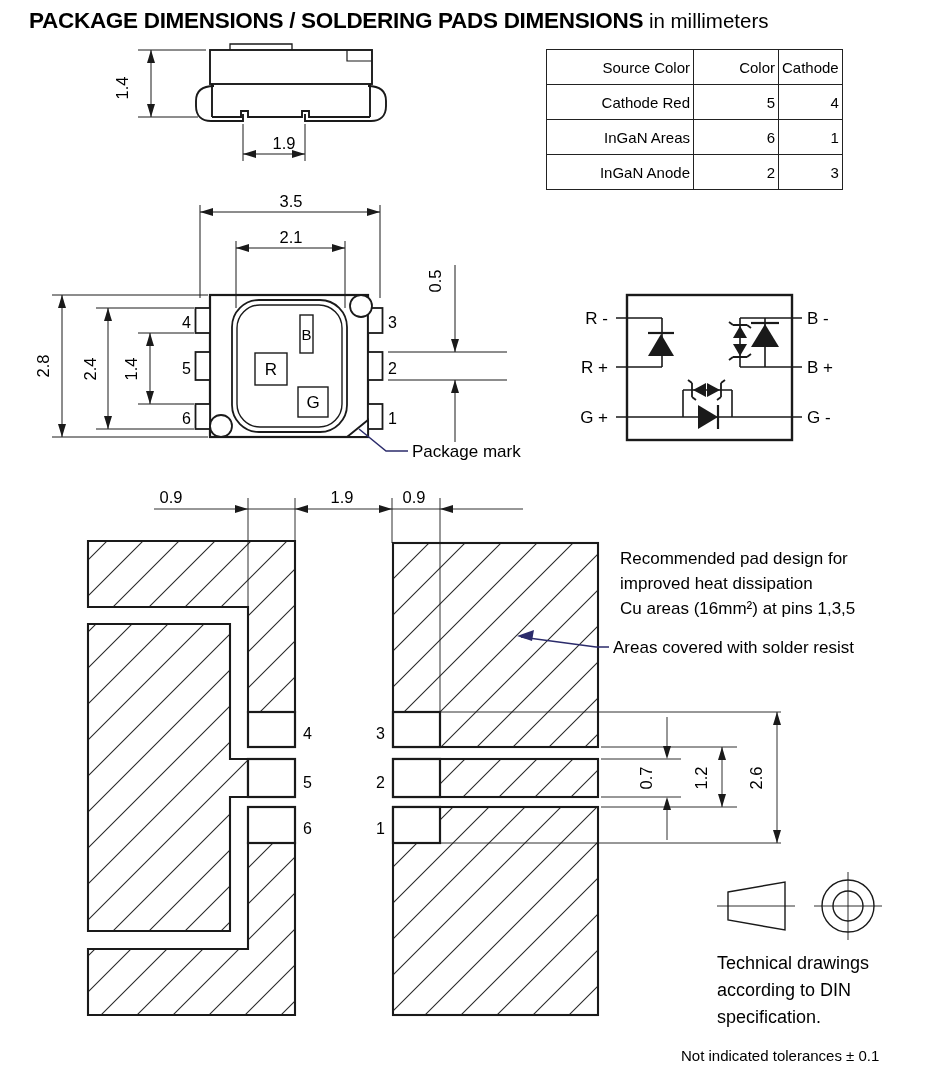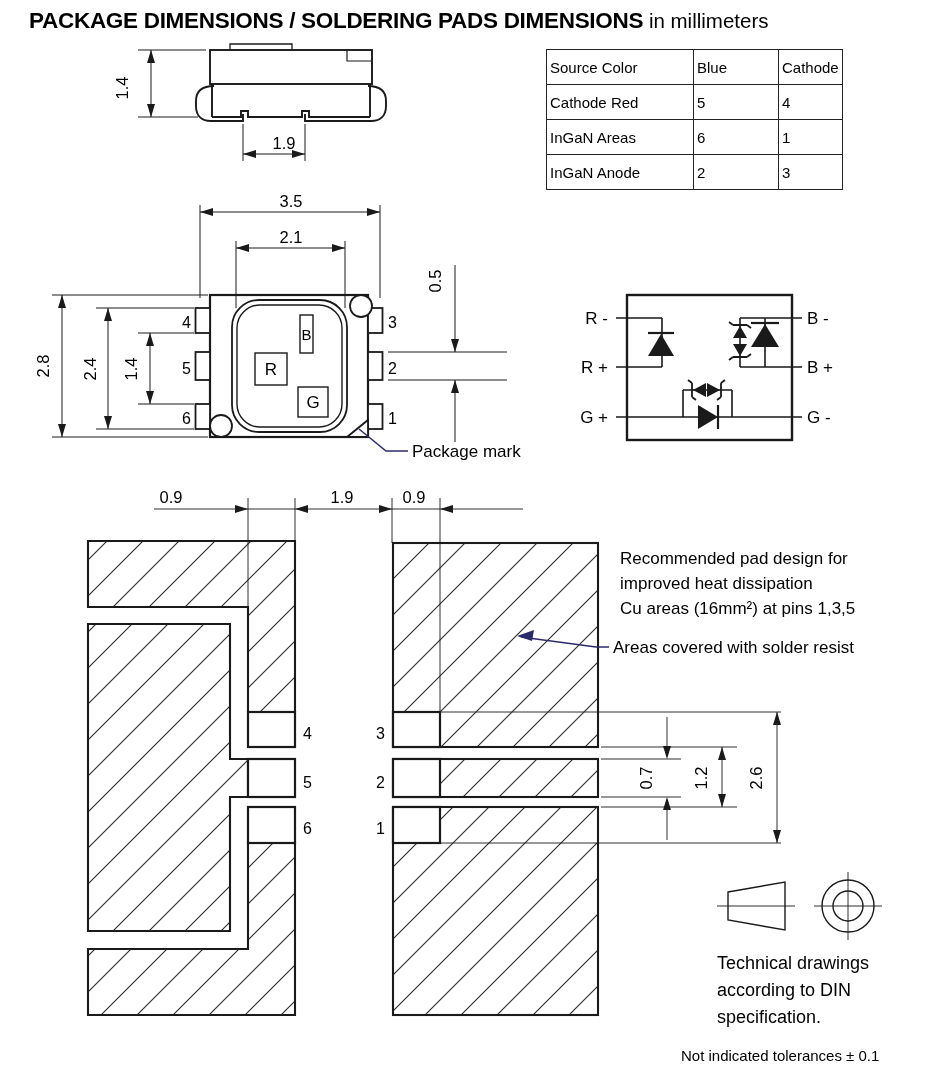--- a/index.html
+++ b/index.html
@@ -3,21 +3,21 @@
 <meta charset="utf-8">
 <style>
   html,body{margin:0;padding:0;background:#fff;}
   #page{position:relative;width:950px;height:1076px;background:#fff;overflow:hidden;
         font-family:"Liberation Sans", sans-serif;color:#111;}
   #titlebar{position:absolute;left:29px;top:8px;white-space:nowrap;text-align:right;}
   #titlebar .t1{font-size:22.5px;font-weight:bold;letter-spacing:-0.3px;color:#000;}
   #titlebar .t2{font-size:20.5px;font-weight:normal;color:#000;}
   #pintable{position:absolute;left:546px;top:49px;border-collapse:collapse;background:#fff;}
   #pintable td,#pintable th{border:1.6px solid #222;font-size:15px;font-weight:normal;
-     text-align:left;vertical-align:middle;padding:0 3px;height:34px;color:#000;}
+     text-align:right;vertical-align:middle;padding:0 3px;height:34px;color:#000;}
   #pintable .c0{width:140px;} #pintable .c1{width:78px;} #pintable .c2{width:48px;margin-left:46px;}
   svg{position:absolute;left:0;top:0;}
   svg text{font-family:"Liberation Sans", sans-serif;fill:#000;}
   .dim{font-size:16.5px;}
   .lbl{font-size:16px;}
   .ann{font-size:17px;}
   .chip{font-size:15px;}
 </style>
 </head>
 <body>
@@ -25,21 +25,21 @@
 <div id="page">
 
   <div id="titlebar">
     <span class="t1">PACKAGE DIMENSIONS / SOLDERING PADS DIMENSIONS</span><span class="t2"> in millimeters</span>
   </div>
 
   <table id="pintable">
     <tbody>
         <tr>
       <th class="c0">Source Color</th>
-      <th class="c1">Blue</th>
+      <th class="c1">Color</th>
       <th class="c2">Cathode</th>
     </tr>
     <tr>
       <td>Cathode Red</td>
       <td>5</td>
       <td>4</td>
     </tr>
     <tr>
       <td>InGaN Areas</td>
       <td>6</td>

